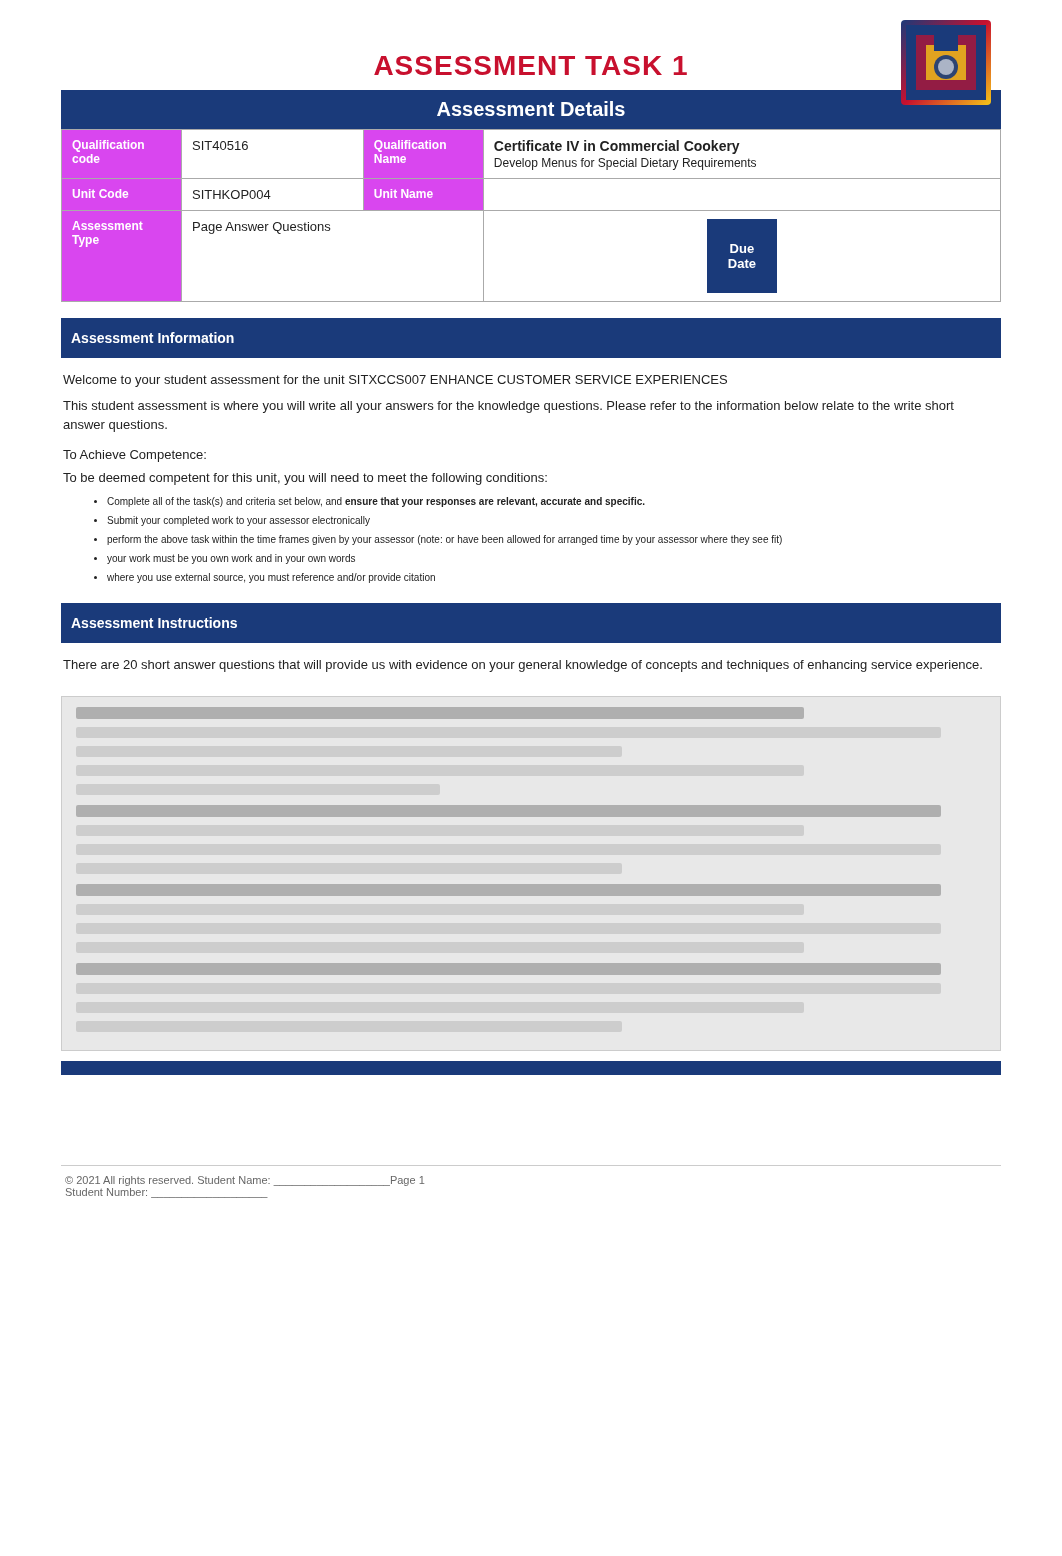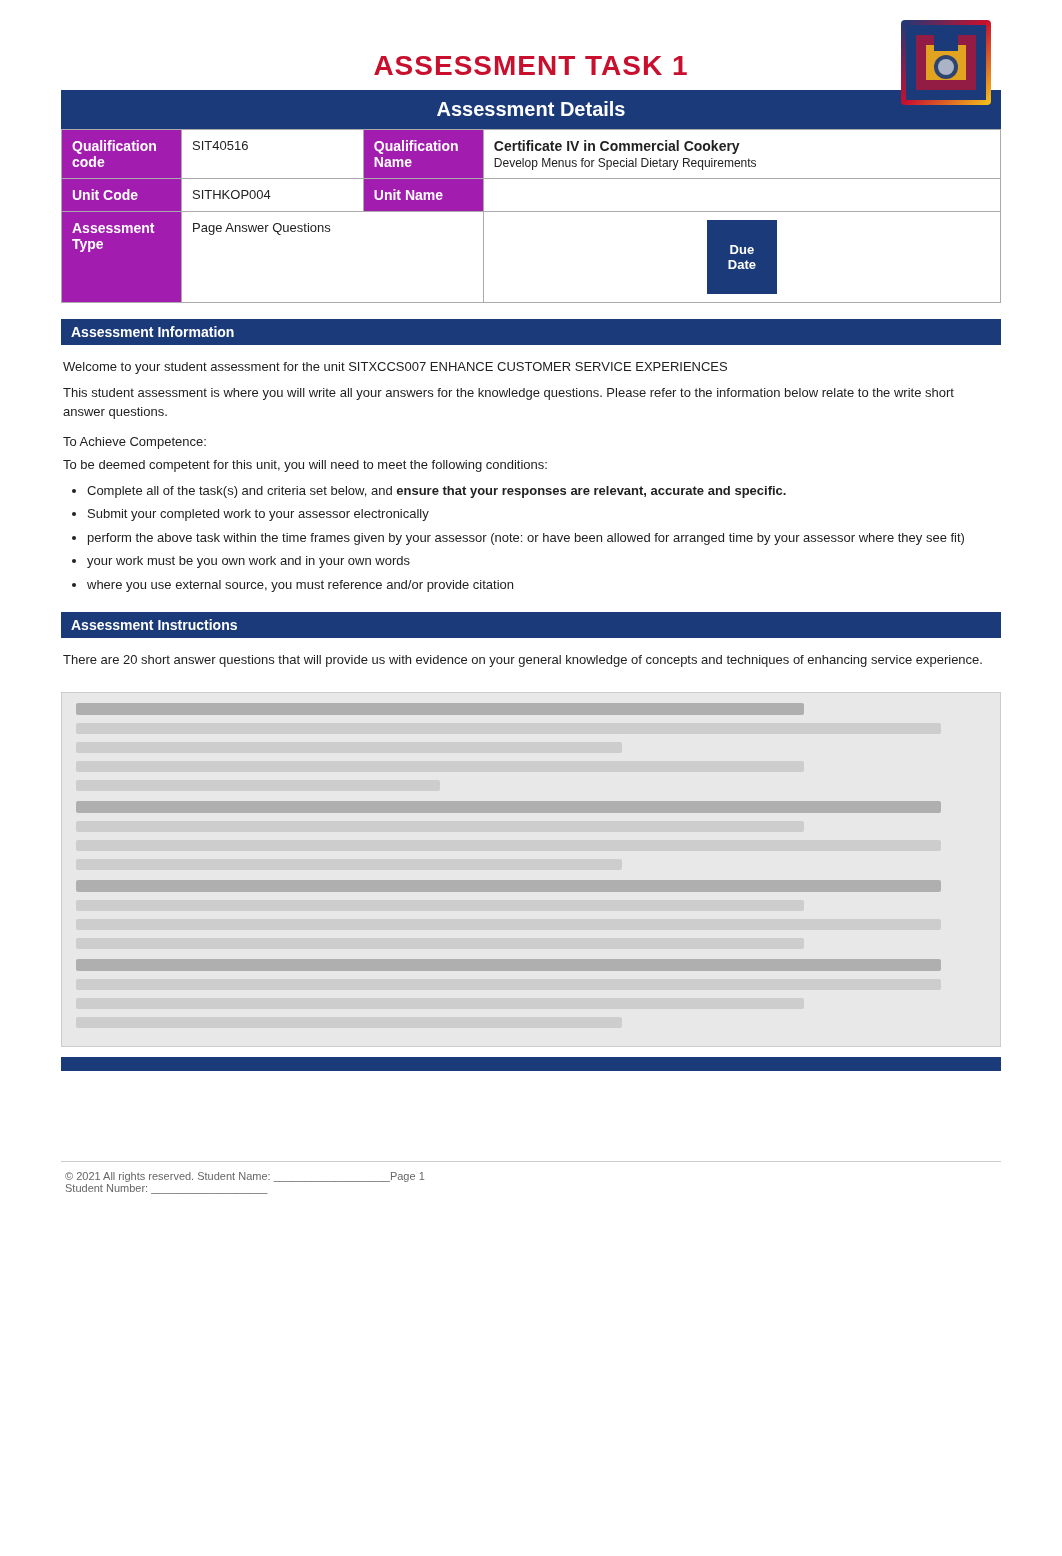--- a/index.html
+++ b/index.html
@@ -58,24 +58,24 @@
       width: 100%;
       border-collapse: collapse;
       border: 1px solid #aaa;
     }
     .details-table td {
       border: 1px solid #aaa;
       padding: 8px 10px;
       vertical-align: top;
     }
     .details-table .label-cell {
-      background: #a21caf;
-      color: #fff;
-      font-weight: bold;
-      font-size: 14px;
+      background: #d946ef;
+      color: #fff;
+      font-weight: bold;
+      font-size: 12px;
       width: 120px;
     }
     .details-table .value-cell {
       background: #fff;
       font-size: 13px;
     }
     .details-table .qual-name-cell {
       font-weight: bold;
       font-size: 14px;
     }
@@ -90,21 +90,21 @@
       min-width: 70px;
     }
     .info-section {
       margin-top: 0;
     }
     .info-header {
       background: #1a3a7a;
       color: #fff;
       font-weight: bold;
       font-size: 14px;
-      padding: 5px 10px;
+      padding: 12px 10px;
       margin-bottom: 8px;
     }
     .info-body {
       padding: 4px 2px 8px 2px;
       font-size: 13px;
       line-height: 1.5;
     }
     .info-body p {
       margin-bottom: 6px;
     }
@@ -113,22 +113,23 @@
       margin-top: 10px;
       margin-bottom: 4px;
     }
     .info-body ul {
       margin-left: 24px;
       margin-bottom: 6px;
     }
     .info-body ul li {
       list-style-type: disc;
       margin-bottom: 4px;
-      font-size: 13px;
+      font-size: 10px;
       line-height: 1.5;
+      margin-left: 20px;
     }
     .info-body ul li strong {
       font-weight: bold;
     }
     .instructions-section {
       margin-top: 4px;
     }
     .blurred-content {
       background: #e8e8e8;
       border: 1px solid #ccc;

